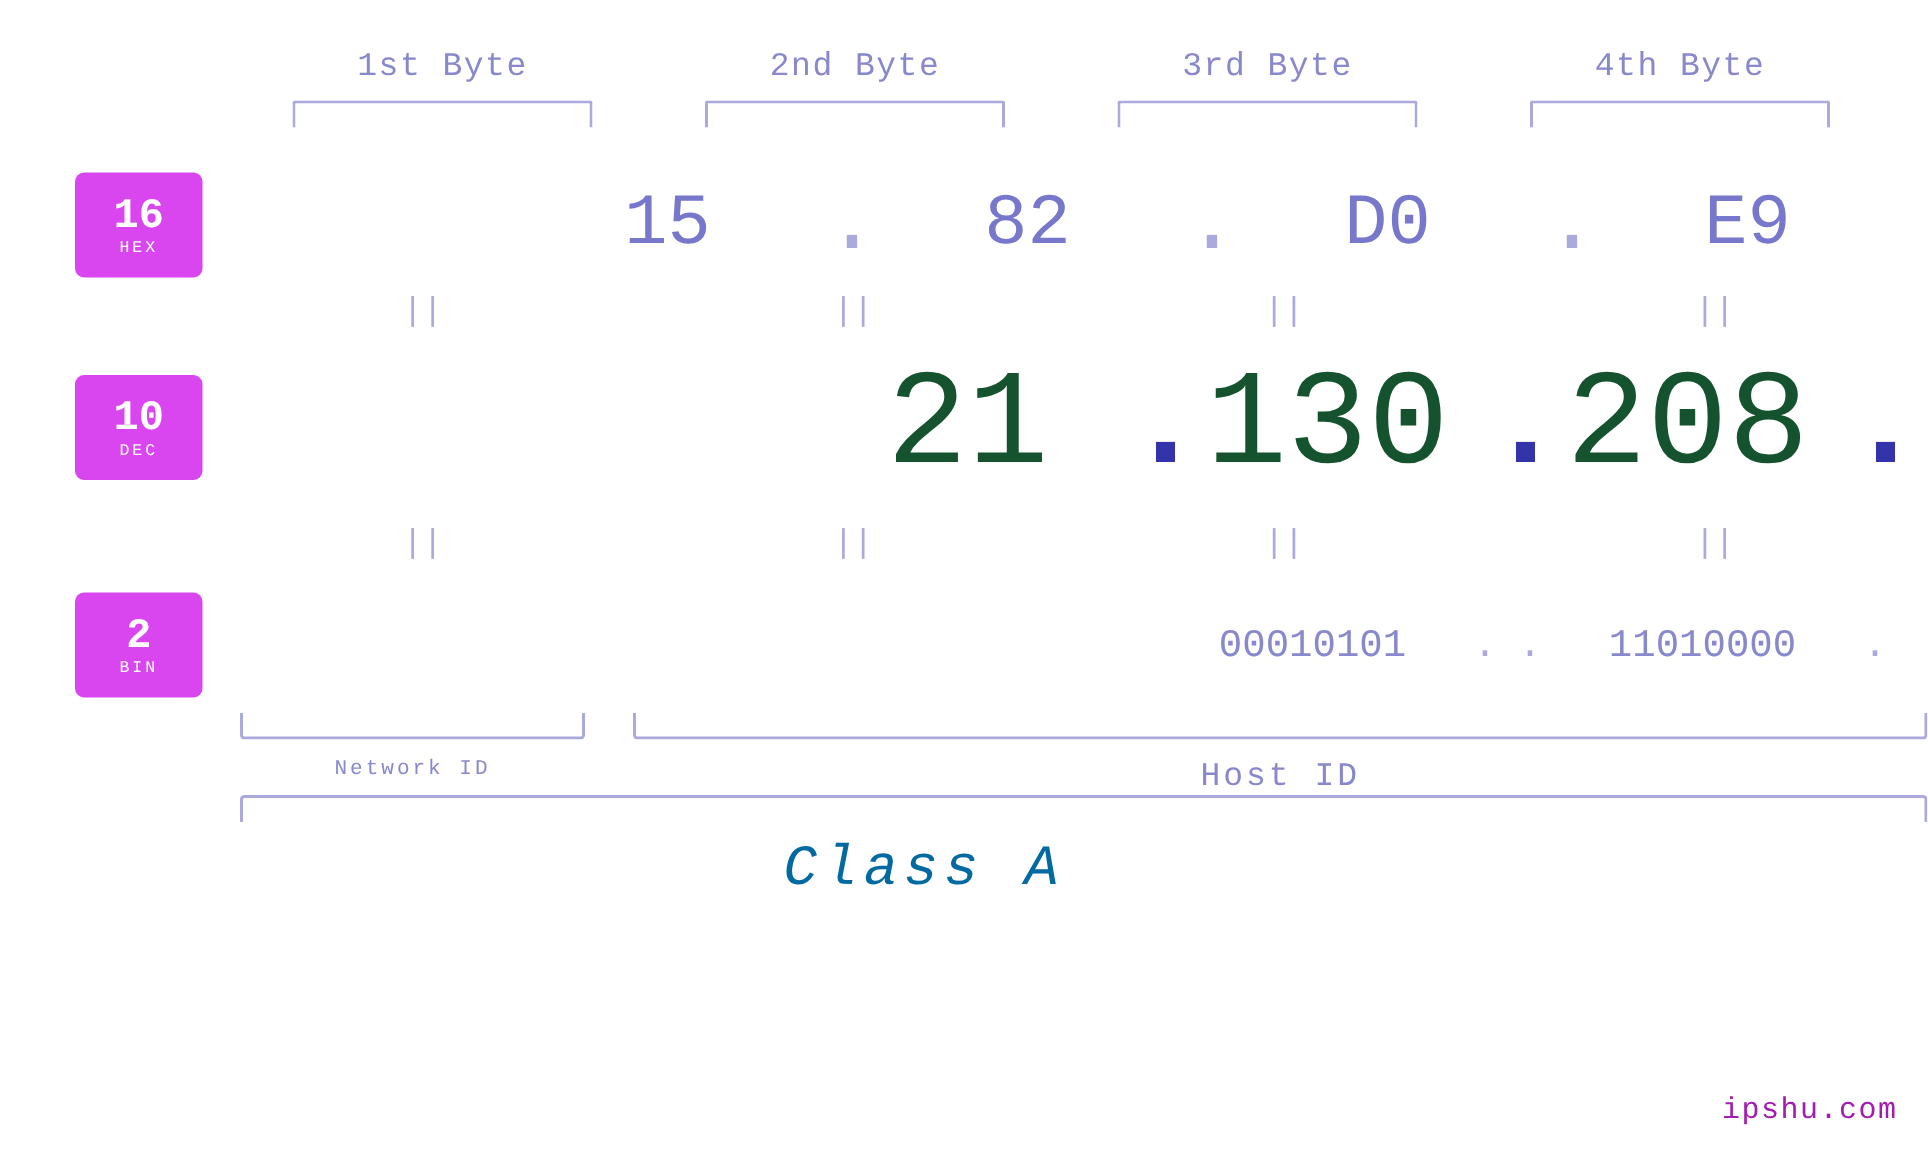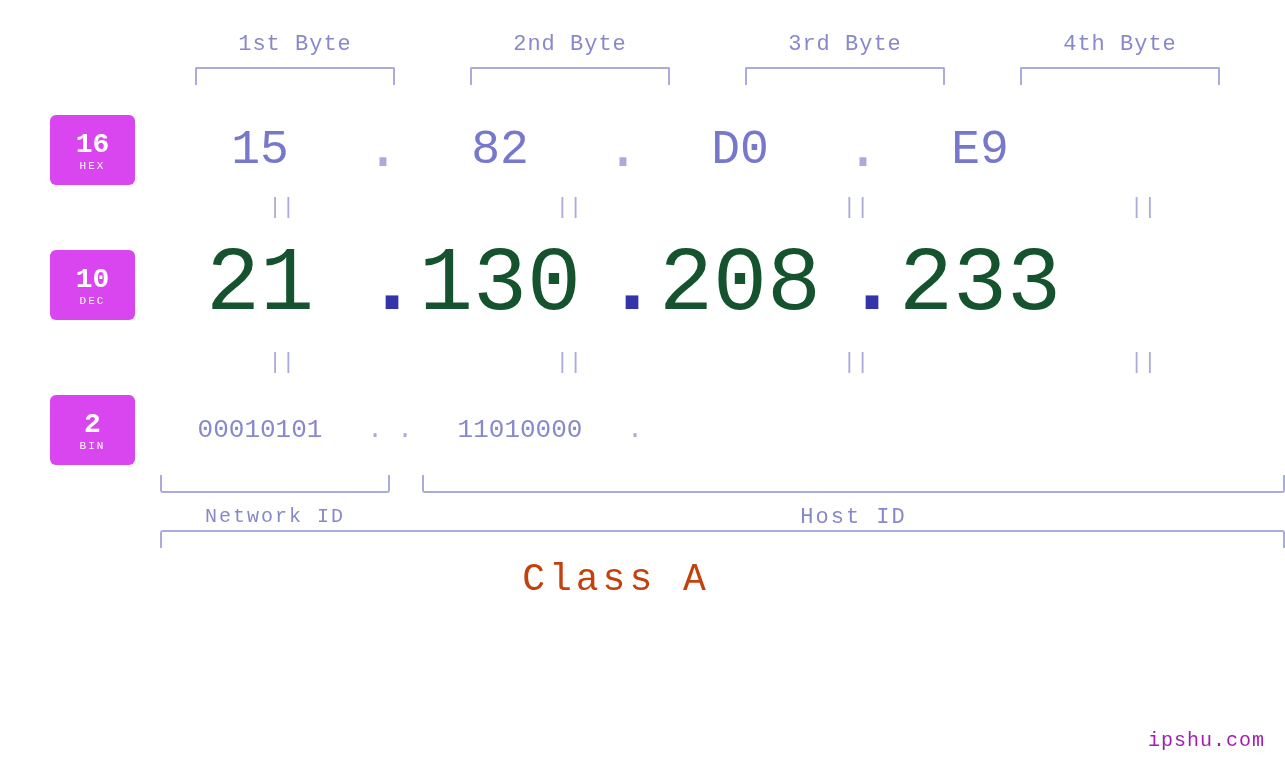--- a/index.html
+++ b/index.html
@@ -143,21 +143,21 @@
       width: 160px;
       display: flex;
       align-items: center;
       justify-content: center;
     }
 
     .right-values-cell {
       flex: 1;
       display: flex;
       align-items: center;
-      justify-content: flex-start;
+      justify-content: flex-end;
       padding-right: 20px;
     }
 
     .eq-layout-row {
       display: flex;
       align-items: center;
       width: 1285px;
     }
 
     .eq-left-spacer {
@@ -236,21 +236,20 @@
         <span class="base-sub">DEC</span>
       </div>
     </div>
     <div class="right-values-cell">
       <span class="dec-val">21</span>
       <span class="val-dot" style="font-size:90px; font-weight:bold; color:#3333aa;">.</span>
       <span class="dec-val">130</span>
       <span class="val-dot" style="font-size:90px; font-weight:bold; color:#3333aa;">.</span>
       <span class="dec-val">208</span>
       <span class="val-dot" style="font-size:90px; font-weight:bold; color:#3333aa;">.</span>
-      <span class="dec-val">233</span>
     </div>
   </div>
 
   <div class="eq-layout-row" style="height:35px;">
     <div class="eq-left-spacer"></div>
     <div class="eq-right-values">
       <span class="eq-val-cell">||</span>
       <span style="width:30px;"></span>
       <span class="eq-val-cell">||</span>
       <span style="width:30px;"></span>
@@ -282,28 +281,28 @@
 
       <div style="position:absolute; left:0; width:230px; height:18px; border:2px solid #aaaadd; border-top:none; border-radius:0 0 3px 3px;"></div>
 
       <div style="position:absolute; left:262px; right:0; height:18px; border:2px solid #aaaadd; border-top:none; border-radius:0 0 3px 3px;"></div>
     </div>
   </div>
 
   <div style="display:flex; width:1285px; margin-top:5px;">
     <div style="width:160px;"></div>
     <div style="position:relative; flex:1; padding-right:20px;">
-      <span style="position:absolute; left:0; width:230px; text-align:center; color:#8888cc; font-size:20px; letter-spacing:2px;">Network ID</span>
+      <span style="position:absolute; left:0; width:230px; text-align:center; color:#8888cc; font-size:14px; letter-spacing:2px;">Network ID</span>
       <span style="position:absolute; left:262px; right:0; text-align:center; color:#8888cc; font-size:22px; letter-spacing:2px;">Host ID</span>
     </div>
   </div>
 
   <div style="display:flex; width:1285px; margin-top:25px; flex-direction:column;">
     <div style="display:flex; width:1285px;">
       <div style="width:160px;"></div>
       <div style="flex:1; padding-right:20px; height:18px; border:2px solid #aaaadd; border-bottom:none; border-radius:3px 3px 0 0;"></div>
     </div>
-    <div style="text-align:center; color:#c2410c; font-size:38px; letter-spacing:4px; margin-top:10px; width:1232px;">Class A</div>
+    <div style="text-align:center; color:#0369a1; font-size:38px; letter-spacing:4px; margin-top:10px; width:1232px;font-style:italic;">Class A</div>
   </div>
 
   <div class="watermark">ipshu.com</div>
 
 </div>
 
 </body></html>

